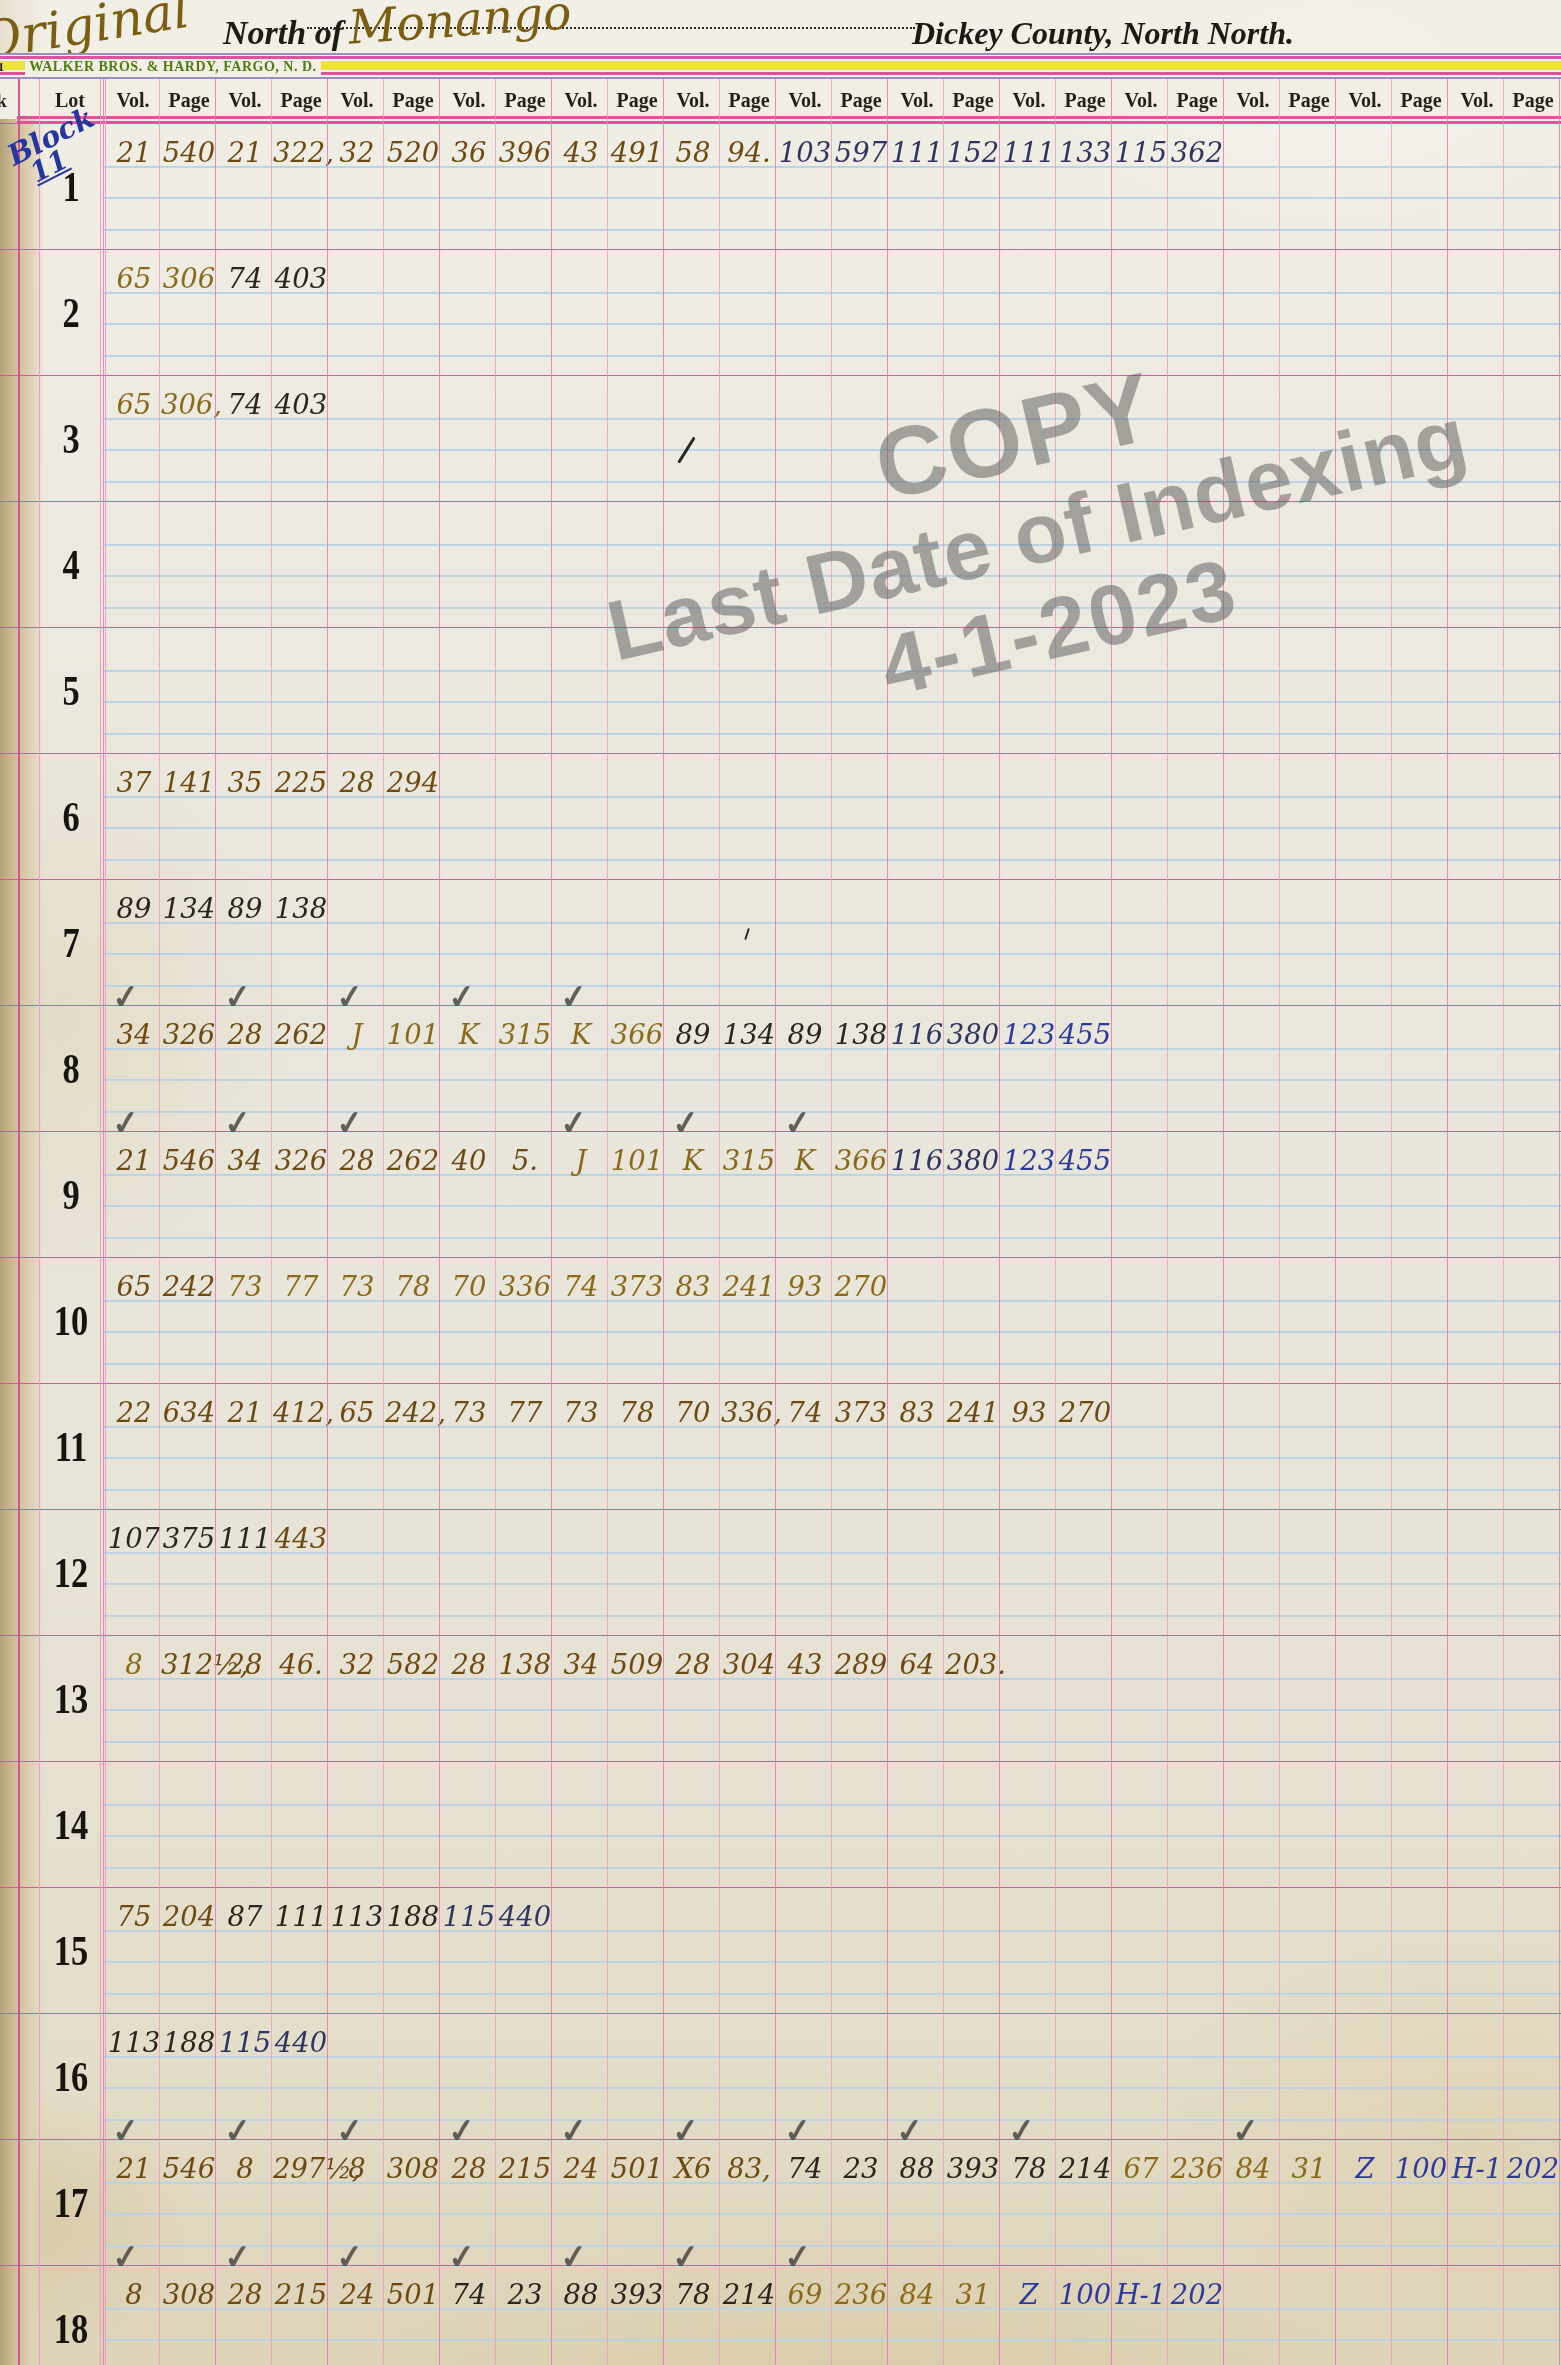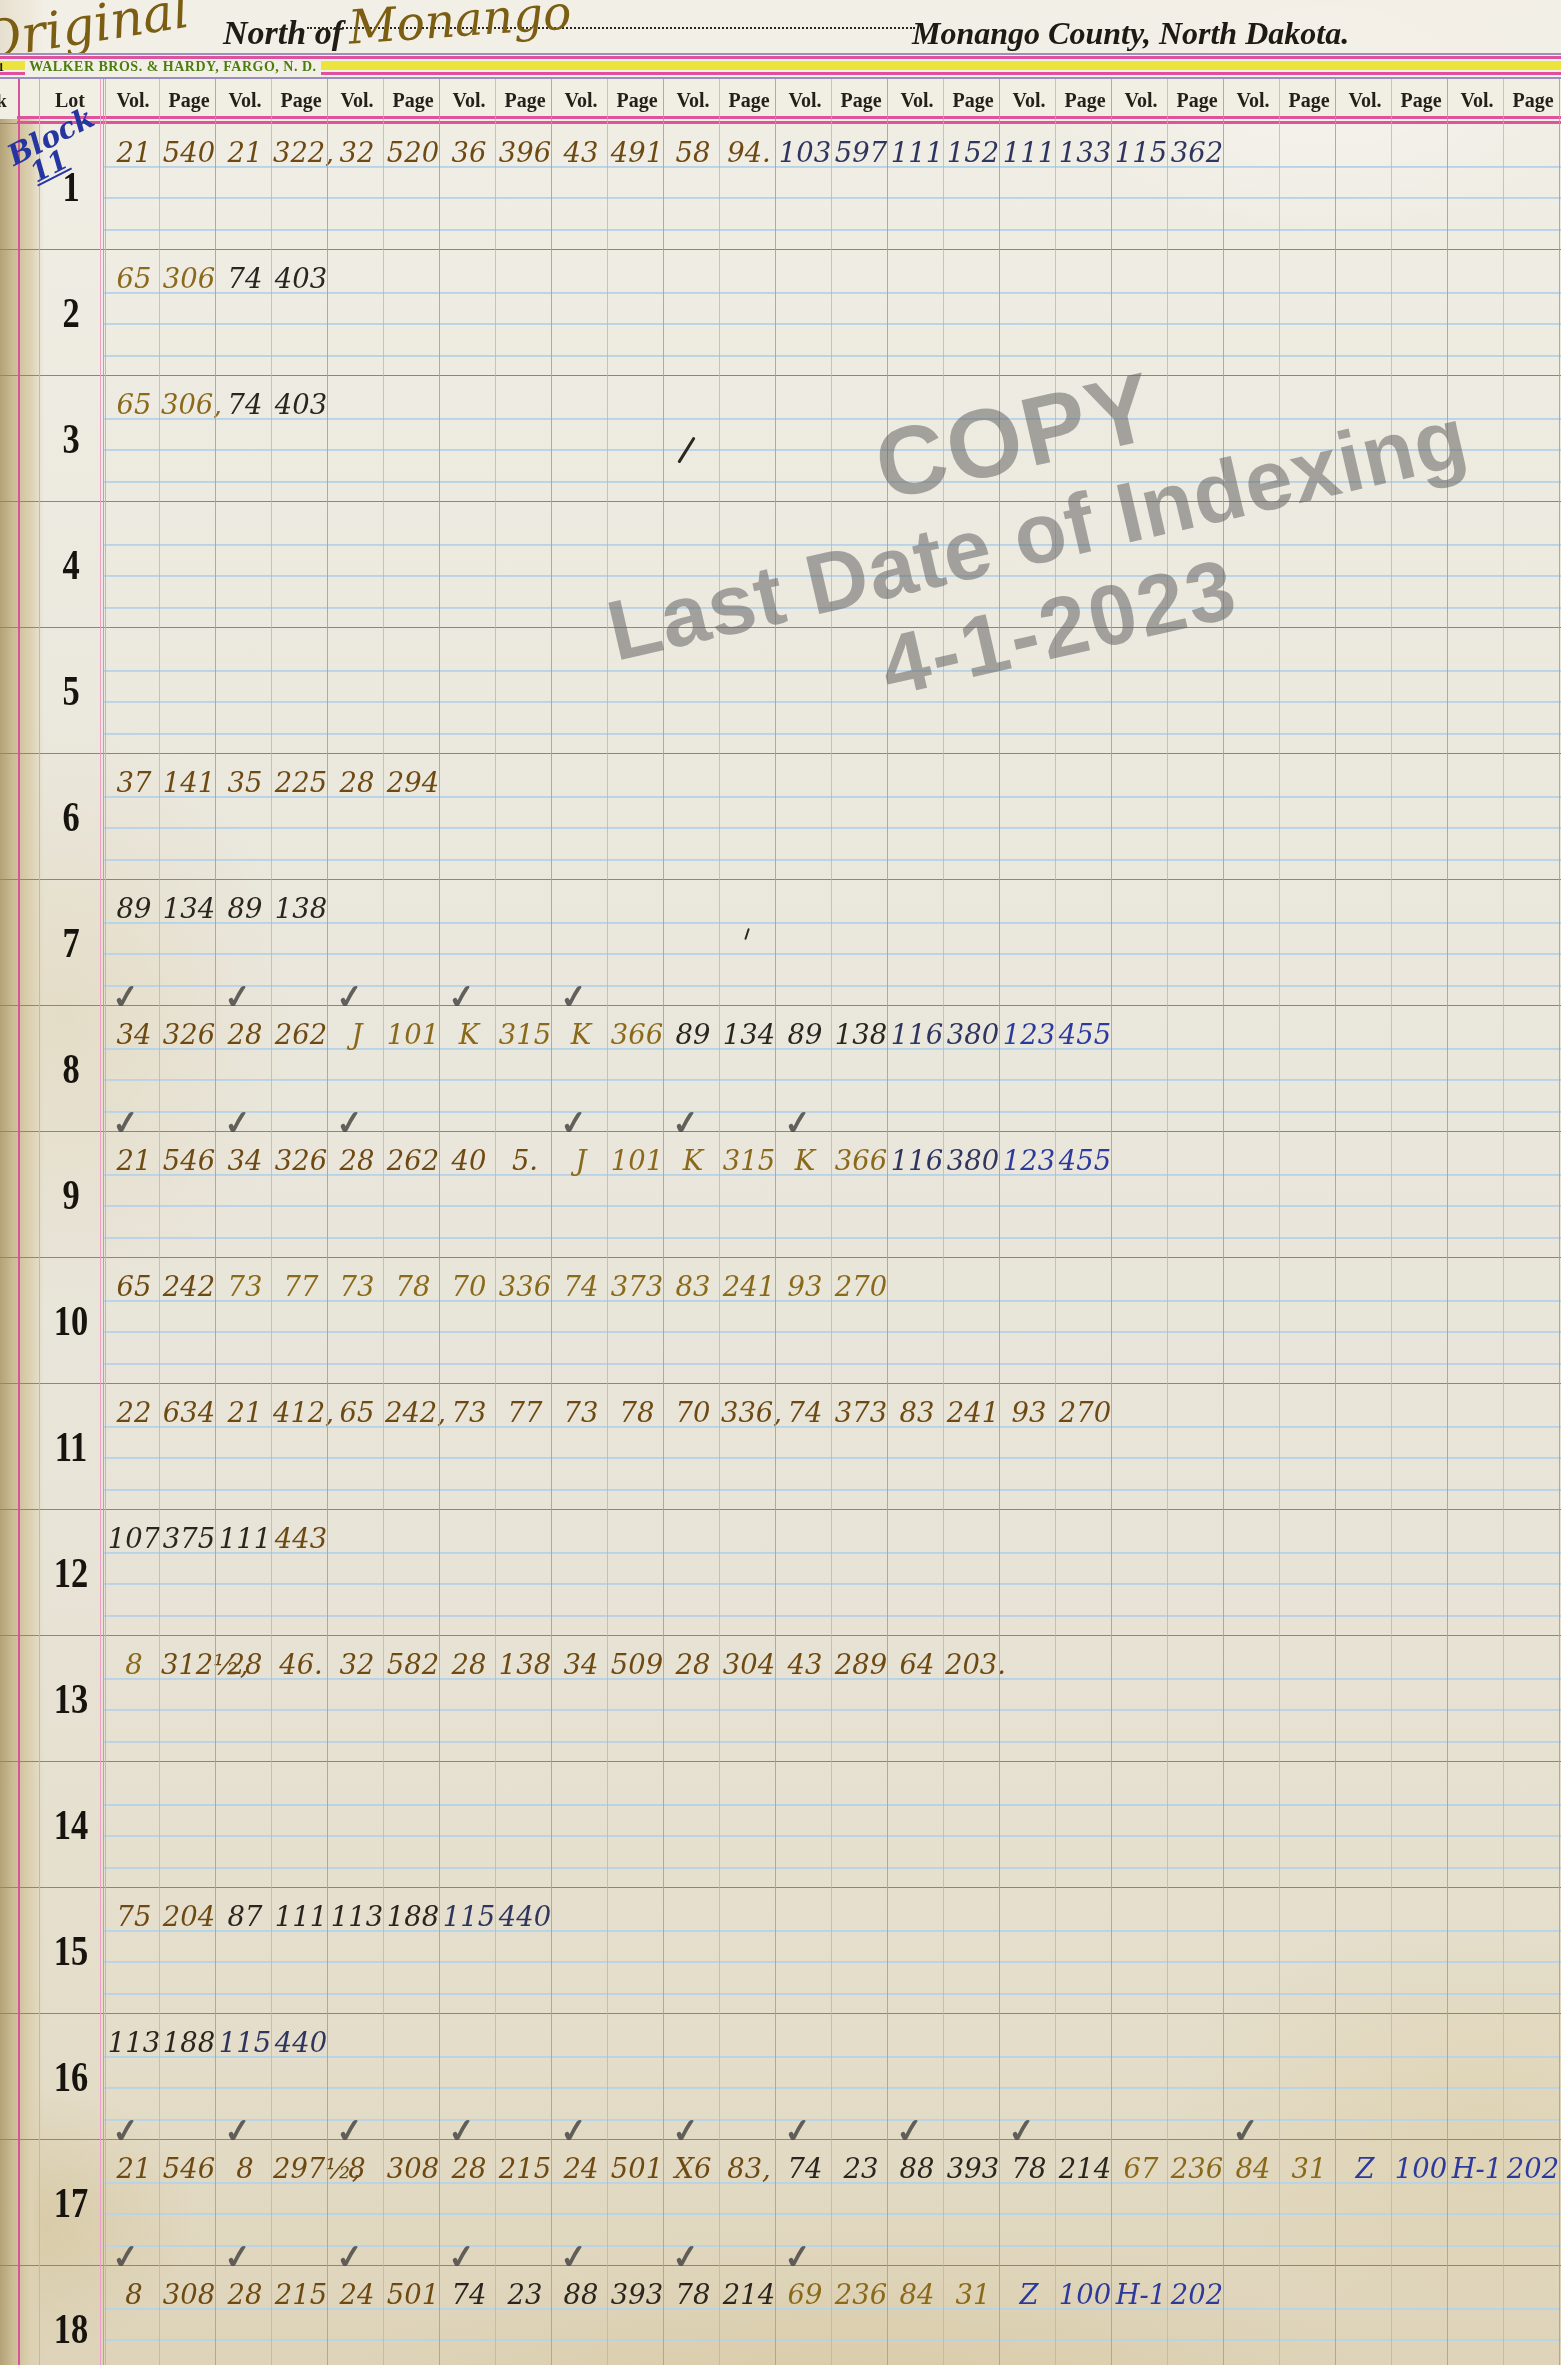--- a/index.html
+++ b/index.html
@@ -78,21 +78,21 @@
 <body>
 
 <div class="paper"></div>
 <div class="gutter"></div>
 
 <div class="toparea">
   <div class="orig">Original</div>
   <div class="townof">North of</div>
   <div class="dotline"></div>
   <div class="townval">Monango</div>
-  <div class="county">Monango County, North Dakota.</div>
+  <div class="county">Dickey County, North North.</div>
 </div>
 <div class="band"></div>
 <div class="printerpre">1</div>
 <div class="printer">WALKER BROS. &amp; HARDY, FARGO, N. D.</div>
 
 <div class="colhdr">
     <span class="lbl" style="left: 70px;">Lot</span>
     <span class="lbl" style="left: 133px;">Vol.</span>
     <span class="lbl" style="left: 189px;">Page</span>
     <span class="lbl" style="left: 245px;">Vol.</span>

